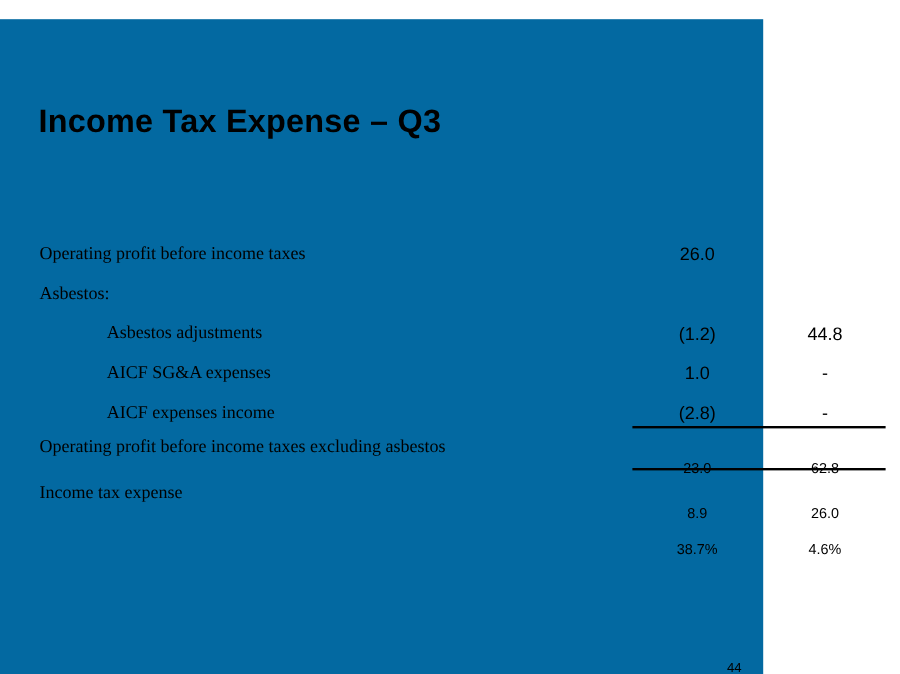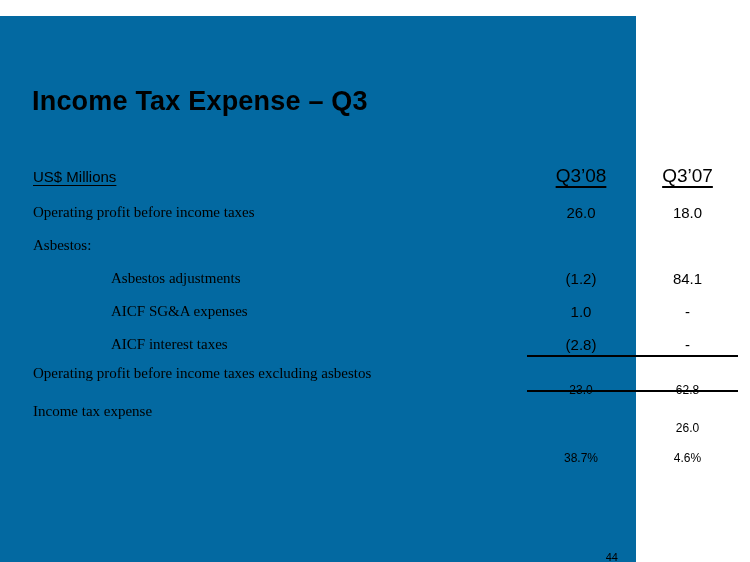--- a/index.html
+++ b/index.html
@@ -9,21 +9,21 @@
     overflow:hidden;
   }
   .slide{position:relative;width:636px;height:562px;background:#0369a1;margin-top:16px;}
   .slide-title{
     position:absolute;left:32px;top:70px;
     font-size:27px;font-weight:bold;letter-spacing:0.2px;white-space:nowrap;
   }
   
   .row{position:absolute;left:33px;width:707px;height:22px;white-space:nowrap;}
   .row .label{position:absolute;left:0;top:0;font-size:15px;font-family:Liberation Serif, serif;}
-  .row.indent .label{left:78px;}
+  .row.indent .label{left:56px;}
   .cell{position:absolute;top:0;text-align:center;font-size:15px;}
   .col1{left:492px;width:112px;}
   .col2{left:602px;width:105px;}
   .hdr-row{top:149px;}
   .unit-label{
     position:absolute;left:0;top:3px;font-size:15px;
     text-decoration:underline;text-underline-offset:3px;
   }
   .col-hdr{
     font-size:19px;text-decoration:underline;
@@ -38,66 +38,61 @@
     font-size:11px;font-weight:normal;
   }
 </style>
 </head>
 <body>
 
 <div class="slide">
 
   <div class="slide-title">Income Tax Expense – Q3</div>
 
-  <div class="row hdr-row">
-    <span class="unit-label">US$ Millions</span>
-    <span class="cell col1 col-hdr">Q3’08</span>
-    <span class="cell col2 col-hdr">Q3’07</span>
-  </div>
 
   <div class="row" style="top:188px">
     <span class="label">Operating profit before income taxes</span>
     <span class="cell col1">26.0</span>
-    <span class="cell col2">18.0</span>
   </div>
 
   <div class="row" style="top:221px">
     <span class="label">Asbestos:</span>
   </div>
 
   <div class="row indent" style="top:254px">
     <span class="label">Asbestos adjustments</span>
     <span class="cell col1">(1.2)</span>
-    <span class="cell col2">84.1</span>
+    <span class="cell col2">44.8</span>
   </div>
 
   <div class="row indent" style="top:287px">
     <span class="label">AICF SG&amp;A expenses</span>
     <span class="cell col1">1.0</span>
     <span class="cell col2">-</span>
   </div>
 
   <div class="row indent" style="top:320px">
-    <span class="label">AICF interest taxes</span>
+    <span class="label">AICF expenses income</span>
     <span class="cell col1">(2.8)</span>
     <span class="cell col2">-</span>
   </div>
 
   <div class="rule rule-1"></div>
 
   <div class="row big-val" style="top:349px">
     <span class="label">Operating profit before income taxes excluding asbestos</span>
     <span class="cell col1">23.0</span>
     <span class="cell col2">62.8</span>
   </div>
 
   <div class="rule rule-2"></div>
 
   <div class="row big-val" style="top:387px">
     <span class="label">Income tax expense</span>
+    <span class="cell col1">8.9</span>
     <span class="cell col2">26.0</span>
   </div>
 
   <div class="row big-val" style="top:417px">
     <span class="cell col1">38.7%</span>
     <span class="cell col2">4.6%</span>
   </div>
 
   <div class="page-number">44</div>
 

